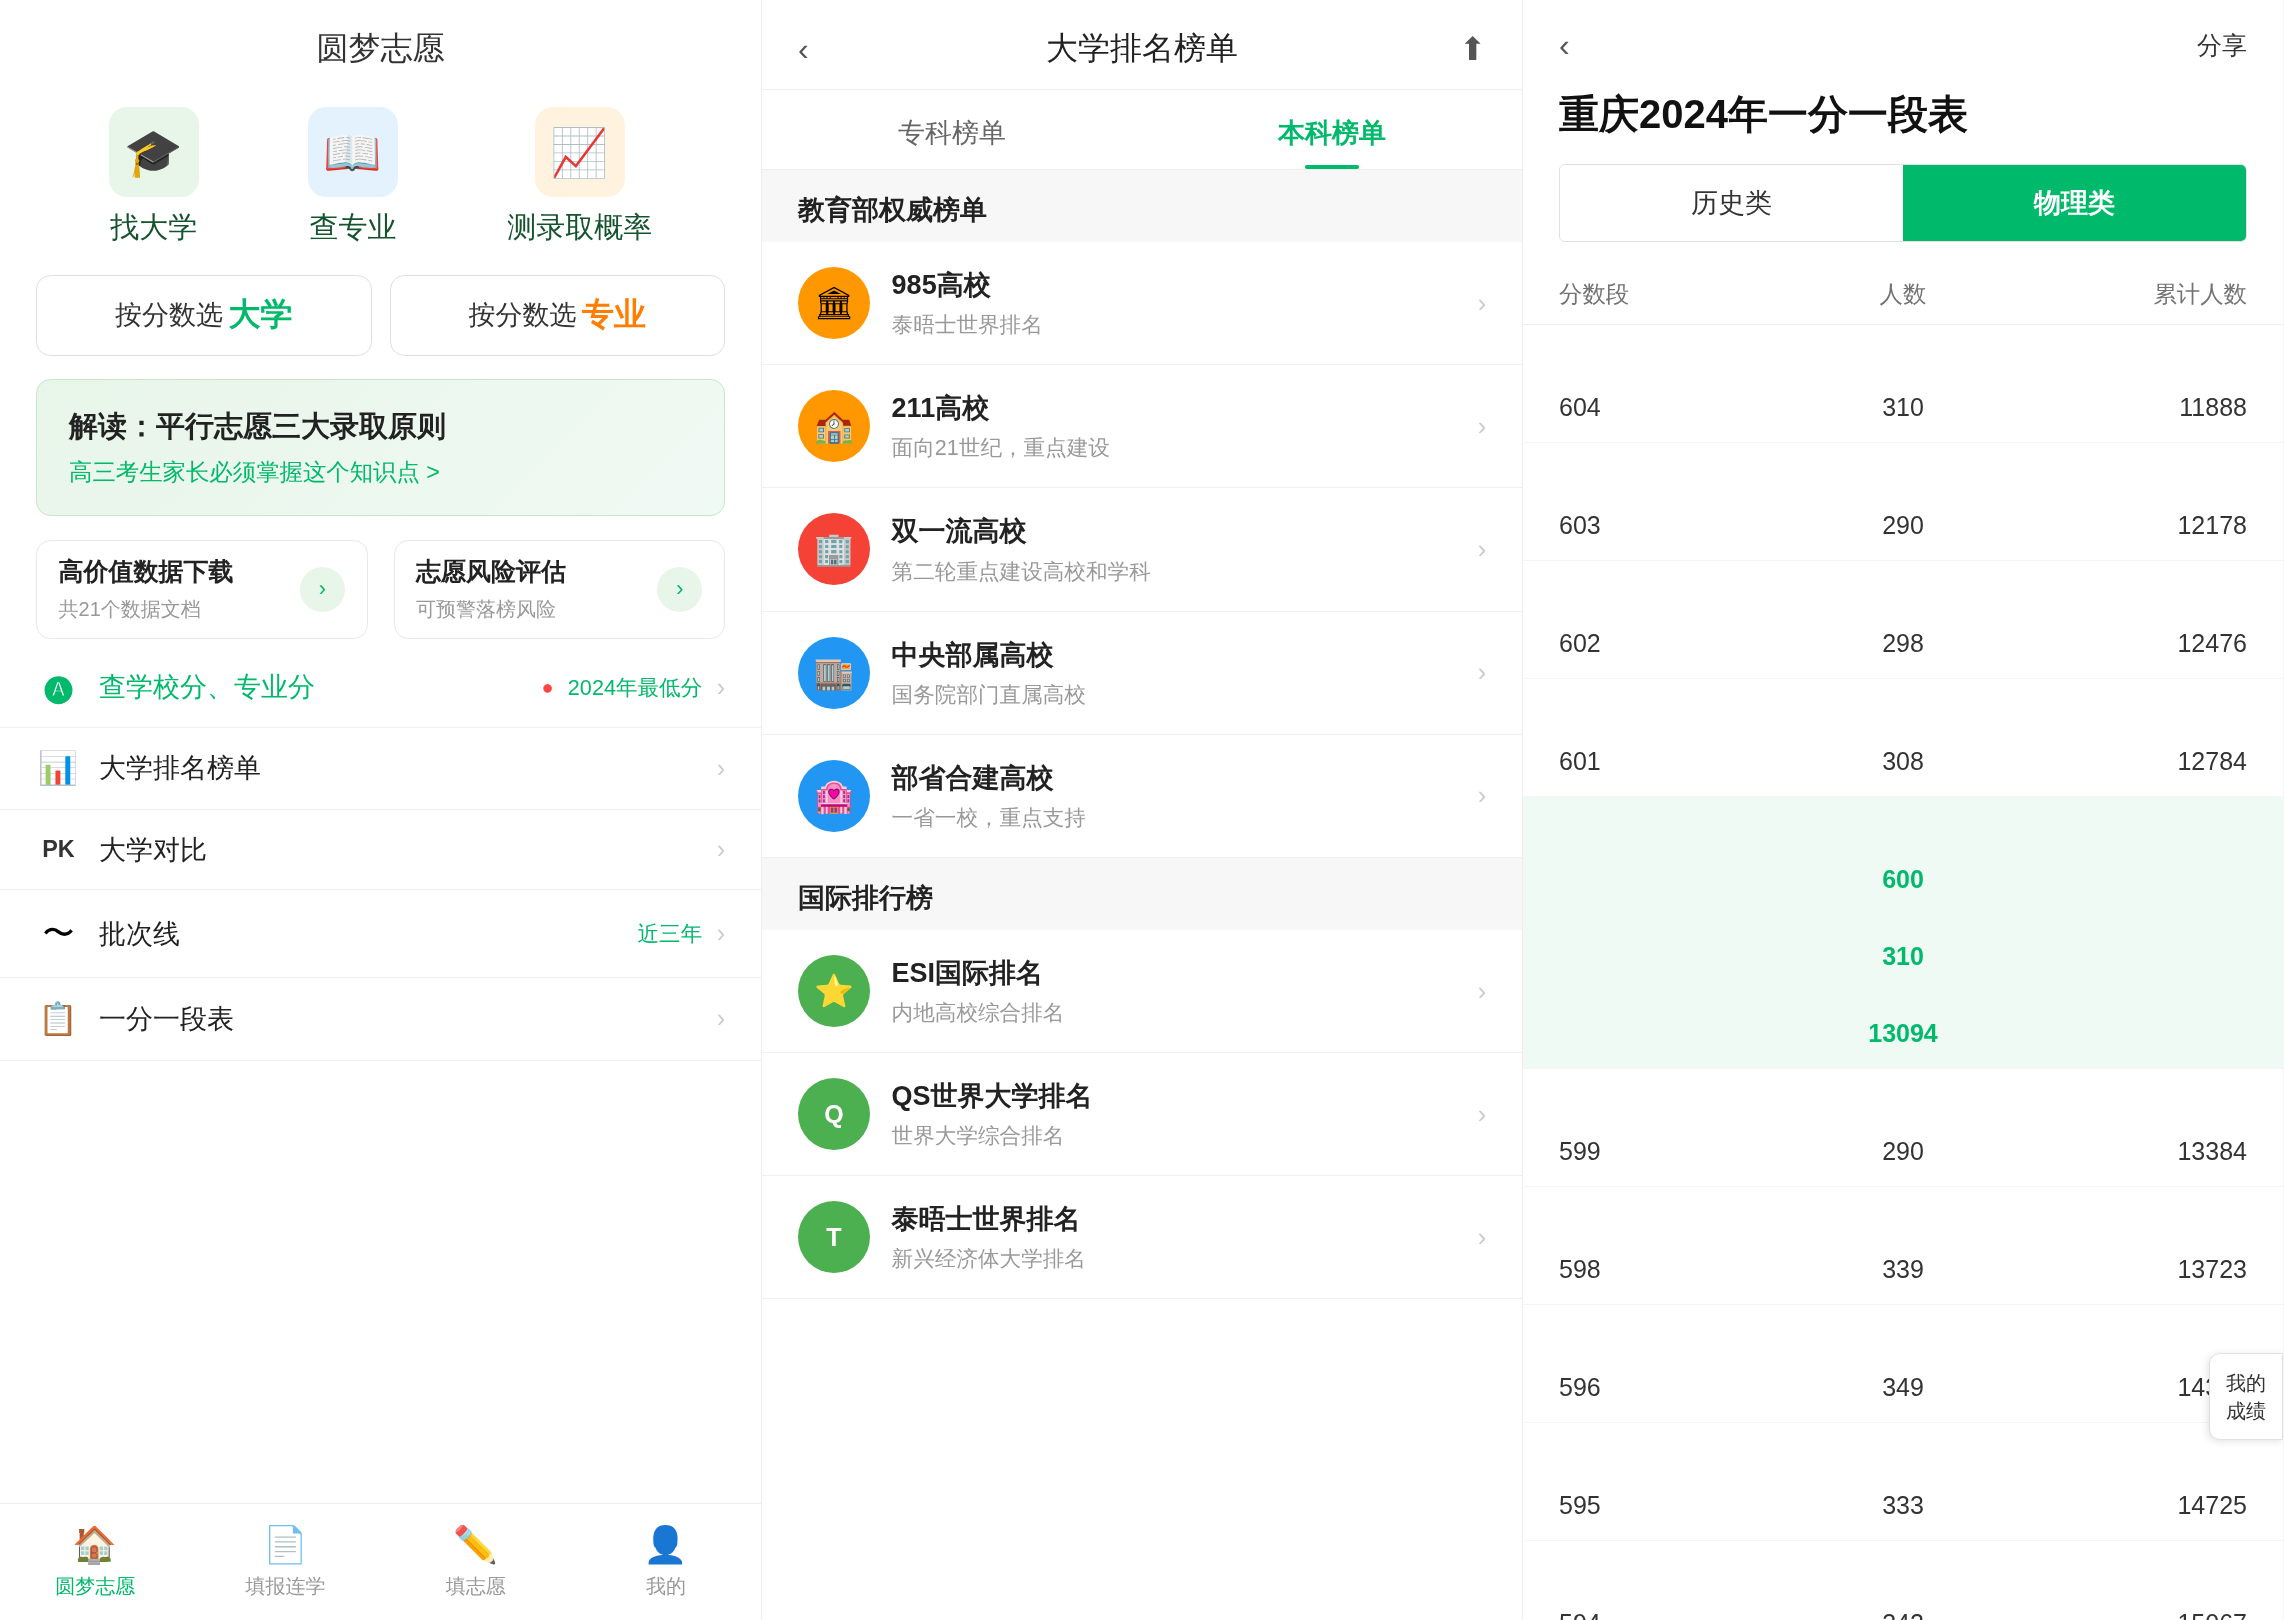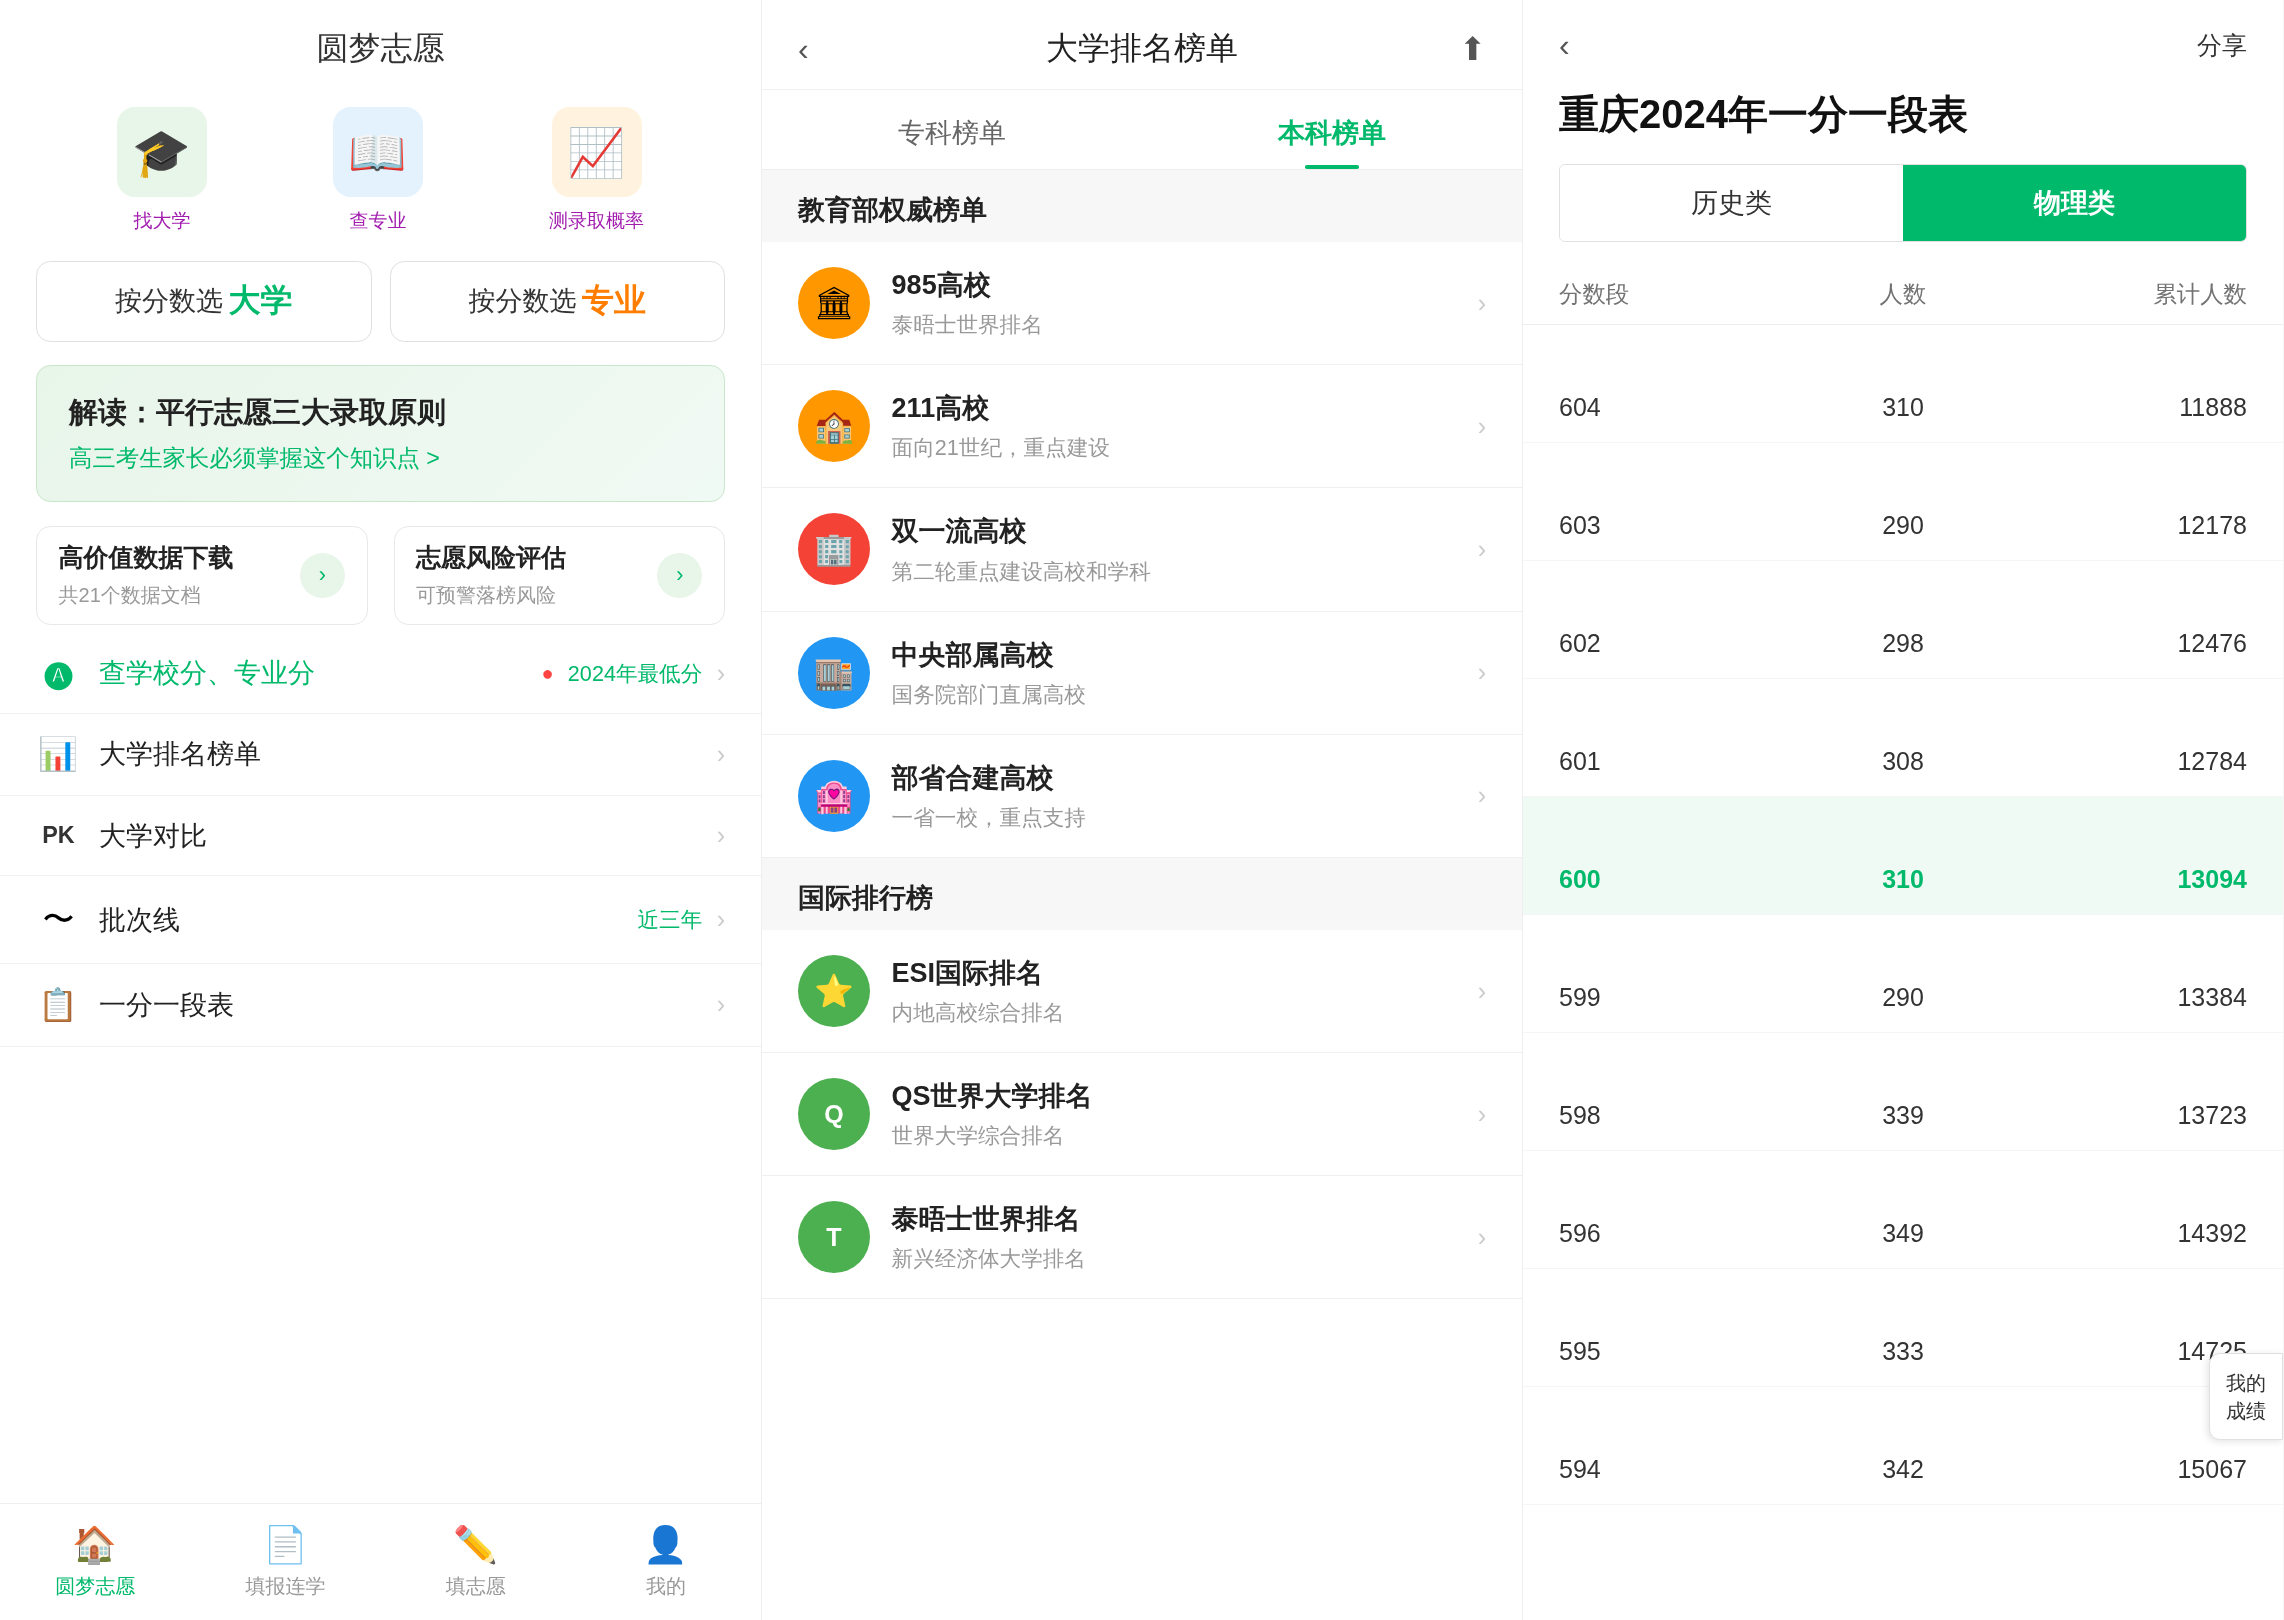--- a/index.html
+++ b/index.html
@@ -53,22 +53,22 @@
       width: 90px;
       height: 90px;
       border-radius: 18px;
       display: flex;
       align-items: center;
       justify-content: center;
       font-size: 47px;
     }
 
     .p1-icon-label {
-      font-size: 19px;
-      color: #a21caf;
+      font-size: 29px;
+      color: #14532d;
     }
 
     .p1-select-row {
       display: flex;
       margin: 9px 36px;
       gap: 18px;
     }
 
     .p1-select-btn {
       flex: 1;
@@ -440,20 +440,21 @@
 
     .p3-table-row {
       display: flex;
       padding: 20px 36px;
       border-bottom: 0.9px solid #f5f5f5;
       align-items: center;
     }
 
     .p3-table-row.highlighted {
       background: #f0faf4;
+      flex-direction: column;
     }
 
     .p3-td {
       font-size: 25px;
       color: #333;
       margin-top: 48px;
     }
 
     .p3-td:first-child { flex: 1; }
     .p3-td:nth-child(2) { flex: 1; text-align: center; }

